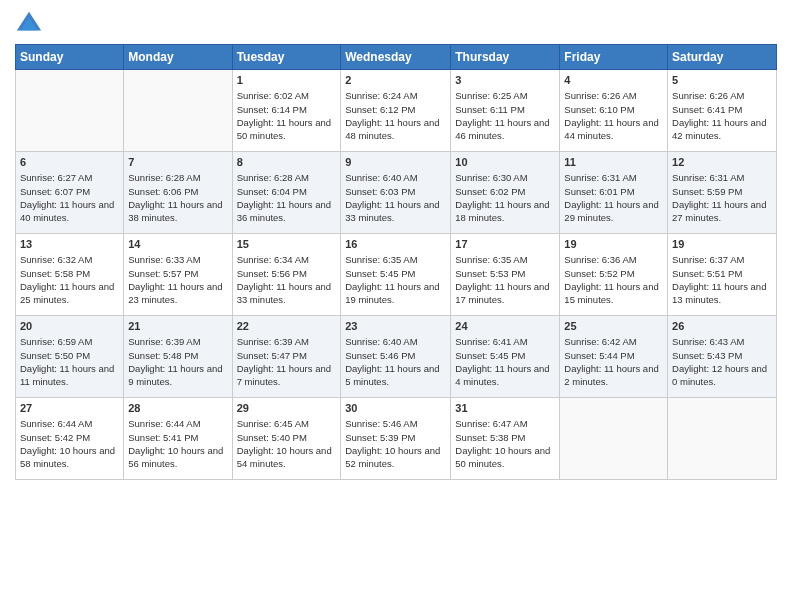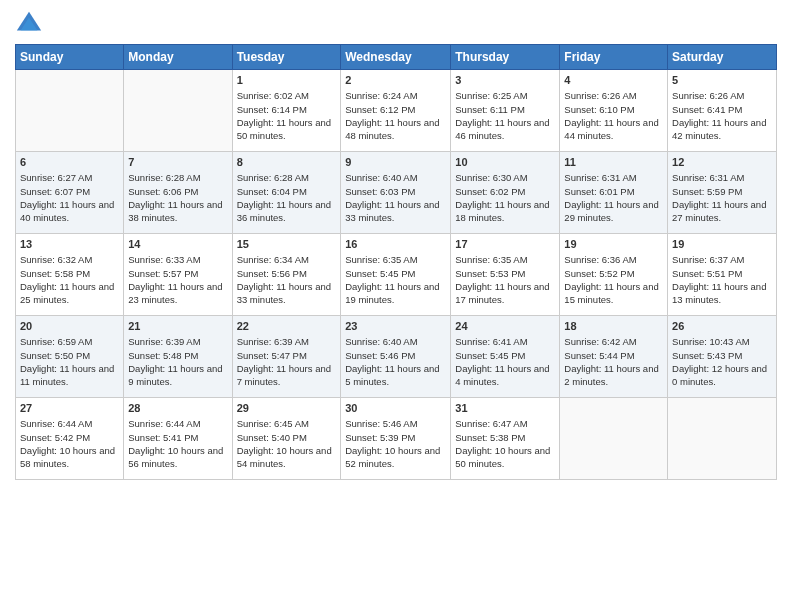--- a/index.html
+++ b/index.html
@@ -278,28 +278,28 @@
           <span>Sunset: 5:46 PM</span><br>
           <span>Daylight: 11 hours and 5 minutes.</span>
         </td>
           <td>
           <span class="day-number">24</span>
           <span>Sunrise: 6:41 AM</span><br>
           <span>Sunset: 5:45 PM</span><br>
           <span>Daylight: 11 hours and 4 minutes.</span>
         </td>
           <td>
-          <span class="day-number">18</span>
+          <span class="day-number">25</span>
           <span>Sunrise: 6:42 AM</span><br>
           <span>Sunset: 5:44 PM</span><br>
           <span>Daylight: 11 hours and 2 minutes.</span>
         </td>
           <td>
           <span class="day-number">26</span>
-          <span>Sunrise: 10:43 AM</span><br>
+          <span>Sunrise: 6:43 AM</span><br>
           <span>Sunset: 5:43 PM</span><br>
           <span>Daylight: 12 hours and 0 minutes.</span>
         </td>
         </tr>
         <tr>
           <td>
           <span class="day-number">27</span>
           <span>Sunrise: 6:44 AM</span><br>
           <span>Sunset: 5:42 PM</span><br>
           <span>Daylight: 10 hours and 58 minutes.</span>

